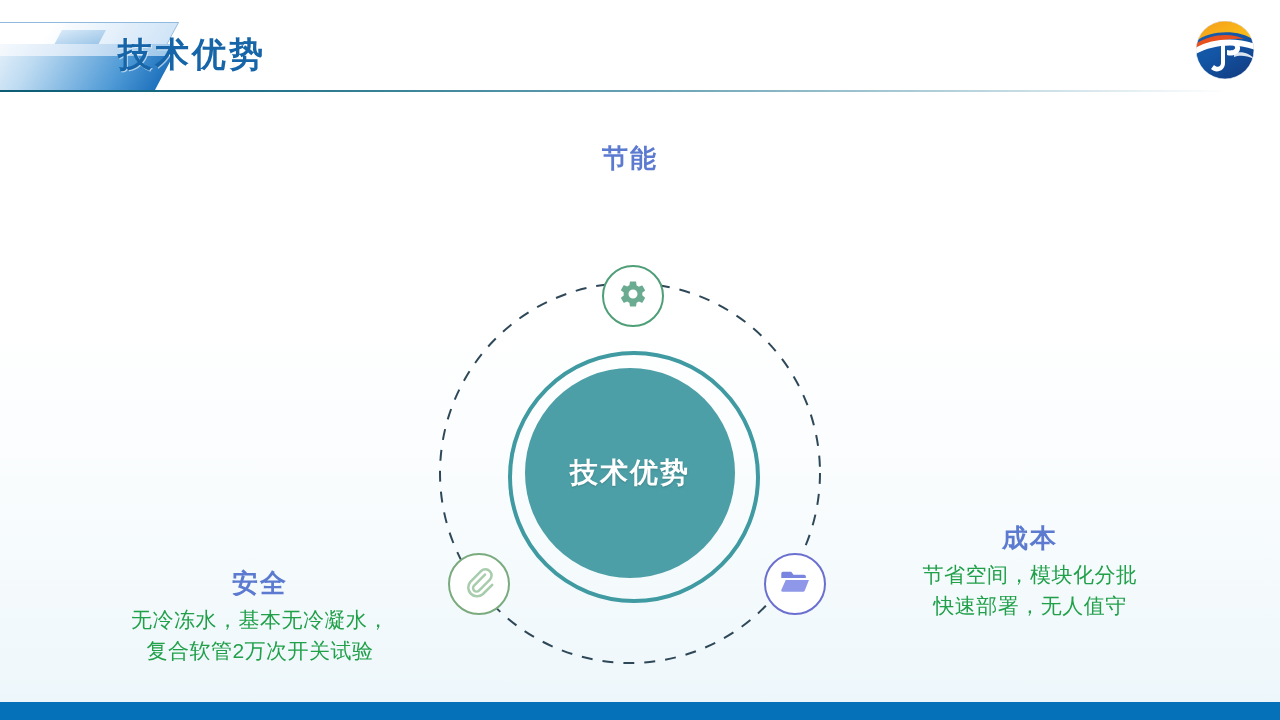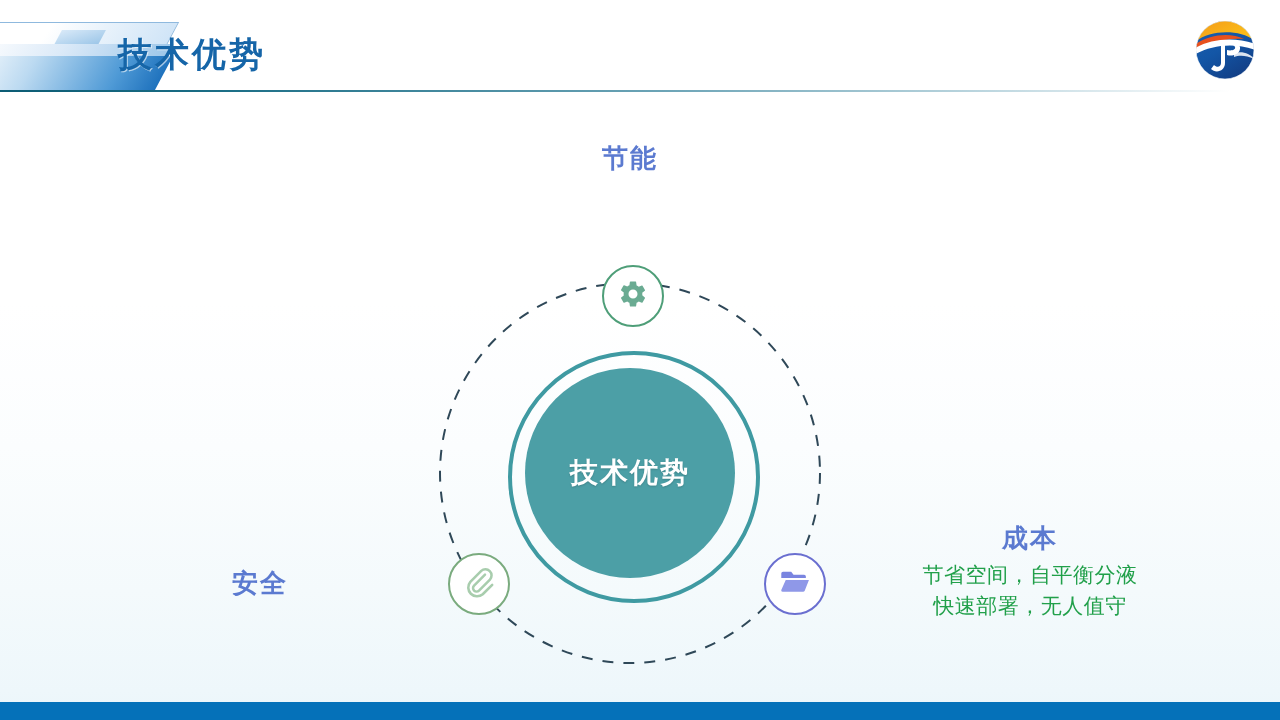--- a/index.html
+++ b/index.html
@@ -186,23 +186,25 @@
         </svg>
       </span>
     </div>
 
     <div id="block-top" class="block">
       <div class="block-title">节能</div>
     </div>
 
     <div id="block-left" class="block">
       <div class="block-title">安全</div>
+      <div class="block-body">无冷冻水，基本无冷凝水，
+复合软管2万次开关试验</div>
     </div>
 
     <div id="block-right" class="block">
       <div class="block-title">成本</div>
-      <div class="block-body">节省空间，自平衡分液
+      <div class="block-body">节省空间，模块化分批
 快速部署，无人值守</div>
     </div>
   </div>
 
   <div id="footer-bar"></div>
 </div>
 
 </body></html>

